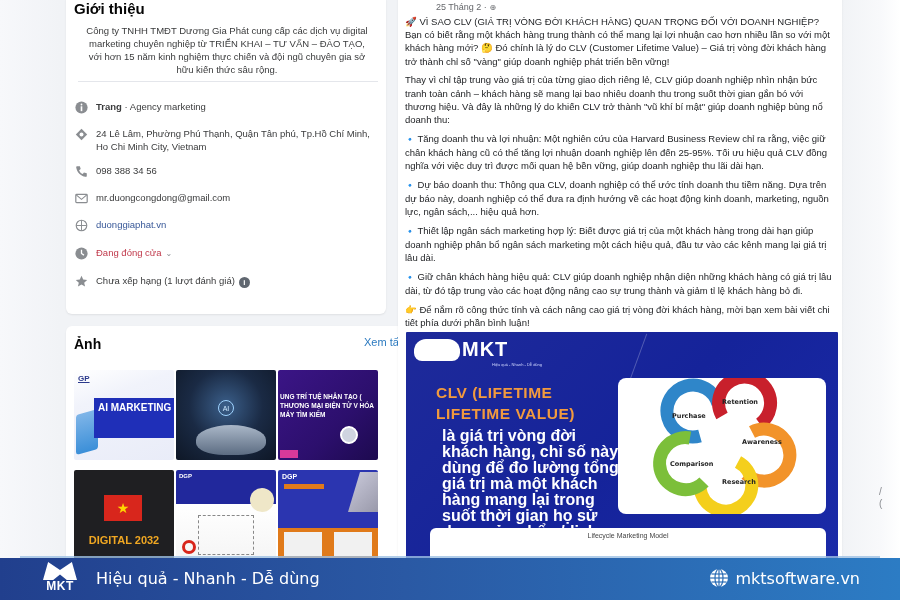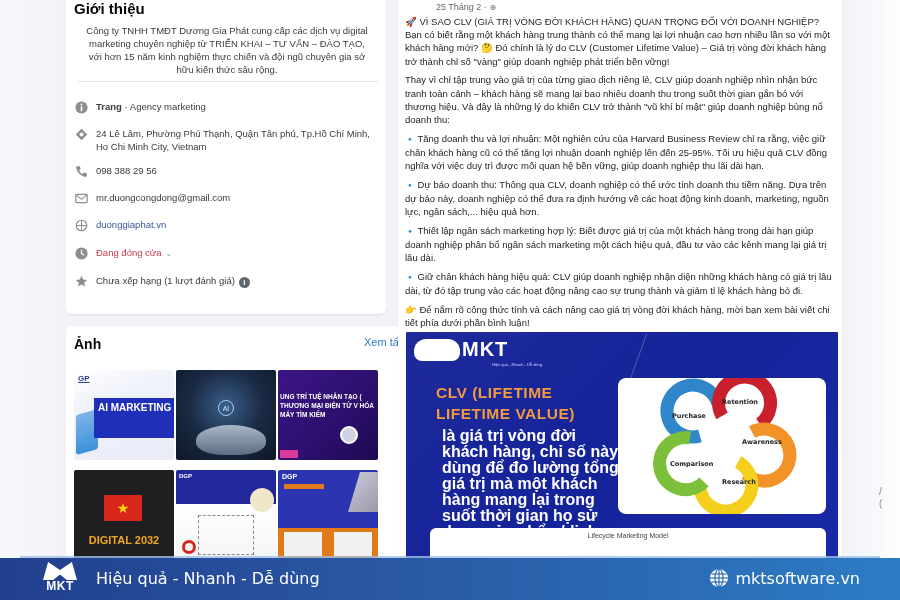--- a/index.html
+++ b/index.html
@@ -194,21 +194,21 @@
     </span>
     <span class="info-text">24 Lê Lâm, Phường Phú Thạnh, Quận Tân phú, Tp.Hồ Chí Minh, Ho Chi Minh City, Vietnam</span>
   </div>
 
   <div class="info-row" style="top:170px;">
     <span class="info-icon">
       <svg viewBox="0 0 16 16">
           <path d="M3 1.5 L6 1.5 L7 5 L5 6.5 C6 9 7.5 10.5 9.5 11.2 L11 9.2 L14.5 10.2 L14.5 13.5 C14.5 14.2 13.8 14.8 13 14.6 C7 13.6 2.5 9 1.5 3 C1.3 2.2 2 1.5 3 1.5 Z" fill="#8a8d91"></path>
         </svg>
     </span>
-    <span class="info-text">098 388 29 56</span>
+    <span class="info-text">098 388 34 56</span>
   </div>
 
   <div class="info-row" style="top:197px;">
     <span class="info-icon">
       <svg viewBox="0 0 16 16">
           <rect x="1" y="3" width="14" height="10" rx="1" fill="none" stroke="#8a8d91" stroke-width="1.5"></rect>
           <path d="M1.5 3.5 L8 9 L14.5 3.5" fill="none" stroke="#8a8d91" stroke-width="1.3"></path>
         </svg>
     </span>
     <span class="info-text">mr.duongcongdong@gmail.com</span>

